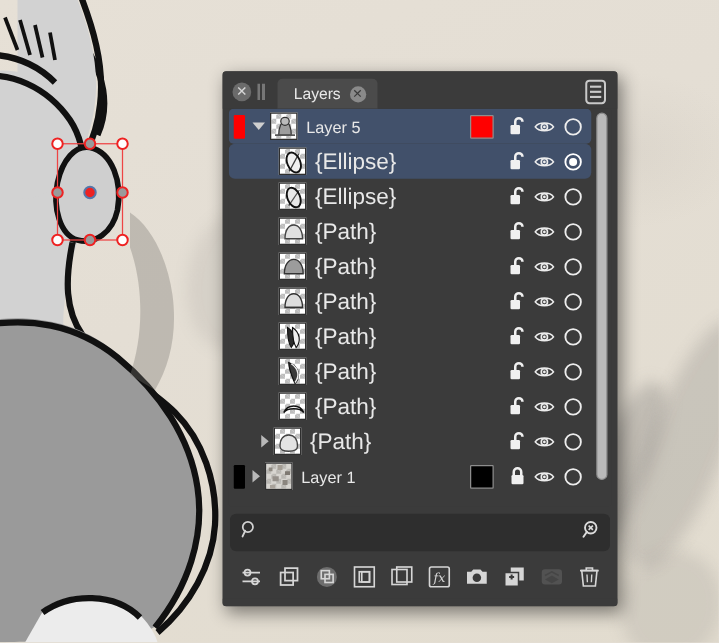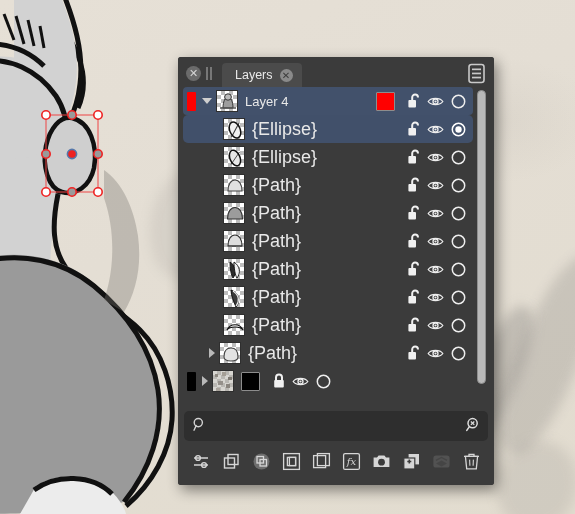--- a/index.html
+++ b/index.html
@@ -313,21 +313,21 @@
           <div class="row-indent ind-0"></div>
           <div class="color-strip" style="background:#ff0000"></div>
           <div class="tri down"></div>
           <div class="thumb">
             <svg width="22" height="22" viewBox="0 0 22 22">
               <path d="M6 17 C6 11 8 6 11 6 C14 6 16 11 16 17 Z" fill="#9d9d9d" stroke="#333" stroke-width="1"></path>
               <ellipse cx="11" cy="6" rx="3.4" ry="3.2" fill="#bbb" stroke="#333" stroke-width="1"></ellipse>
               <path d="M3 17 h16" stroke="#555" stroke-width="1.4"></path>
             </svg>
           </div>
-          <div class="layer-name bold">Layer 4</div>
+          <div class="layer-name bold">Layer 5</div>
           <div class="swatch" style="background:#ff0000"></div>
           <div class="tog tog-lock">
             <svg width="14" height="16" viewBox="0 0 14 16">
               <path d="M5.2 7 V4.4 A2.9 2.9 0 0 1 11 4.4" fill="none" stroke="#f0f0f0" stroke-width="2"></path>
               <rect x="1.4" y="7" width="7.6" height="7.4" rx="1" fill="#f0f0f0"></rect>
             </svg>
           </div>
           <div class="tog tog-eye">
             <svg width="17" height="13" viewBox="0 0 17 13">
               <path d="M1.2 6.5 C4 2.4 13 2.4 15.8 6.5 C13 10.6 4 10.6 1.2 6.5 Z" fill="none" stroke="#ededed" stroke-width="1.3"></path>
@@ -616,20 +616,21 @@
             <svg width="22" height="22" viewBox="0 0 22 22">
               <rect width="22" height="22" fill="#b7b2aa" opacity=".55"></rect>
               <rect x="2" y="3" width="3" height="3" fill="#8d8880"></rect>
               <rect x="9" y="1" width="4" height="4" fill="#a49e95"></rect>
               <rect x="15" y="6" width="4" height="3" fill="#7e7972"></rect>
               <rect x="5" y="10" width="5" height="4" fill="#95908a"></rect>
               <rect x="13" y="13" width="4" height="4" fill="#8a857e"></rect>
               <rect x="3" y="17" width="4" height="3" fill="#a8a29a"></rect>
             </svg>
           </div>
+          <div class="layer-name bold">Layer 1</div>
           <div class="swatch" style="background:#000000"></div>
           <div class="tog tog-lock">
             <svg width="14" height="16" viewBox="0 0 14 16">
               <path d="M4 7 V4.6 A3 3 0 0 1 10 4.6 V7" fill="none" stroke="#f0f0f0" stroke-width="2"></path>
               <rect x="2.2" y="7" width="9.6" height="7.4" rx="1" fill="#f0f0f0"></rect>
             </svg>
           </div>
           <div class="tog tog-eye">
             <svg width="17" height="13" viewBox="0 0 17 13">
               <path d="M1.2 6.5 C4 2.4 13 2.4 15.8 6.5 C13 10.6 4 10.6 1.2 6.5 Z" fill="none" stroke="#ededed" stroke-width="1.3"></path>

